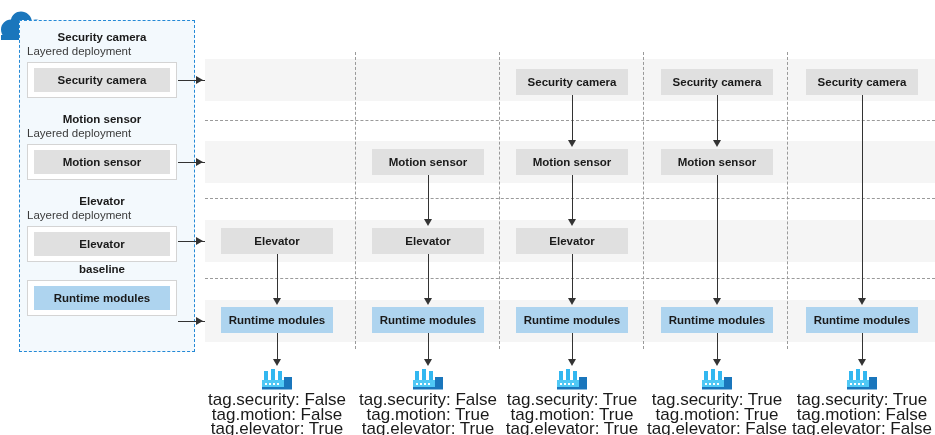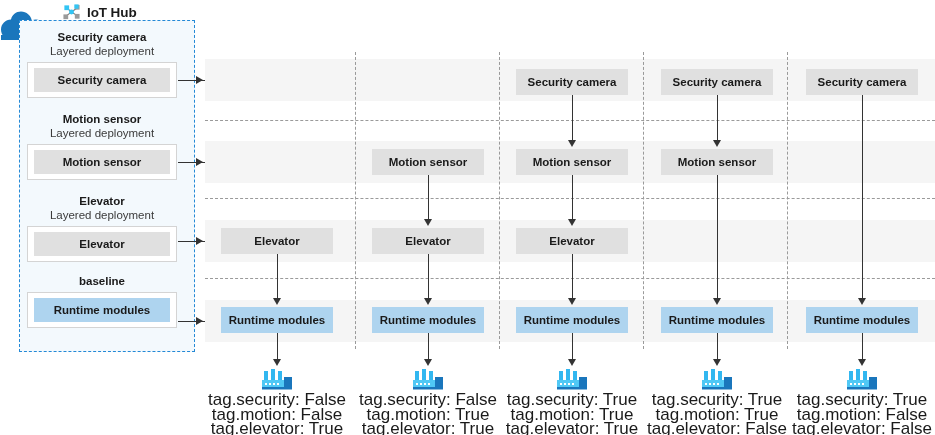--- a/index.html
+++ b/index.html
@@ -33,21 +33,21 @@
     border: 1.6px dashed #2489d6;
     background: #f3f9fd;
   }
 
   .dep-group { position: absolute; left: 27px; width: 150px; }
   .dep-title {
     text-align: center; font-size: 11.5px; font-weight: bold;
     color: #1a1a1a; line-height: 14px;
   }
   .dep-sub {
-    text-align: center; font-size: 11.5px; font-weight: normal;
+    font-size: 11.5px; font-weight: normal;
     color: #3b3b3b; line-height: 14px;
   }
   .dep-card {
     margin-top: 4px;
     border: 1px solid #d4d4d4;
     background: #ffffff;
     padding: 5px 6px;
   }
   .dep-inner {
     height: 24px; line-height: 24px; text-align: center;
@@ -111,37 +111,20 @@
 <div id="stage">
 
   <svg class="cloud" viewBox="0 0 56 34">
     <path d="M13 31 C5 31 1 26 1 20.5 C1 15 5.5 10.5 11 10.5 C12 6 16 2.5 21 2.5
              C26.5 2.5 31 6.5 31.8 11.5 C33 10.8 34.5 10.4 36 10.4
              C41 10.4 45 14.3 45 19 C45 19.6 44.9 20.2 44.8 20.8
              L44.8 31 Z" fill="#1a76bc"></path>
     <rect x="1" y="26" width="44" height="5" fill="#1a76bc"></rect>
   </svg>
 
-  <div class="hub-header">
-    <svg class="hub-icon" viewBox="0 0 20 20">
-      <g stroke="#767676" stroke-width="1.1" fill="none">
-        <line x1="4.5" y1="13.5" x2="10" y2="9.5"></line>
-        <line x1="10" y1="9.5" x2="15.5" y2="5.5"></line>
-        <line x1="10" y1="9.5" x2="15.5" y2="13"></line>
-        <line x1="10" y1="9.5" x2="5" y2="5"></line>
-      </g>
-      <rect x="1.5" y="12" width="5" height="5" fill="#9a9a9a"></rect>
-      <rect x="13.5" y="11.5" width="5" height="5" fill="#9a9a9a"></rect>
-      <rect x="13.5" y="2" width="5" height="5" fill="#9a9a9a"></rect>
-      <rect x="2.5" y="2.5" width="5" height="5" fill="#32c5f4"></rect>
-      <circle cx="10" cy="9.5" r="2.6" fill="#32c5f4"></circle>
-      <rect x="13" y="1.5" width="4.5" height="4.5" fill="#32c5f4"></rect>
-    </svg>
-    <span class="hub-title">IoT Hub</span>
-  </div>
 
   <div class="hub-panel"></div>
 
   <div class="dep-group" style="top:30px">
     <div class="dep-title">Security camera</div>
     <div class="dep-sub">Layered deployment</div>
     <div class="dep-card">
       <div class="dep-inner gray">Security camera</div>
     </div>
   </div>
@@ -155,21 +138,21 @@
   </div>
 
   <div class="dep-group" style="top:194px">
     <div class="dep-title">Elevator</div>
     <div class="dep-sub">Layered deployment</div>
     <div class="dep-card">
       <div class="dep-inner gray">Elevator</div>
     </div>
   </div>
 
-  <div class="dep-group" style="top:274px">
+  <div class="dep-group" style="top:262px">
     <div class="dep-title">baseline</div>
     <div class="dep-card">
       <div class="dep-inner blue">Runtime modules</div>
     </div>
   </div>
 
   <div class="hline" style="left:178px; top:80px;  width:28px;"></div>
   <div class="hhead" style="left:196px; top:75.5px;"></div>
   <div class="hline" style="left:178px; top:162px; width:28px;"></div>
   <div class="hhead" style="left:196px; top:157.5px;"></div>

